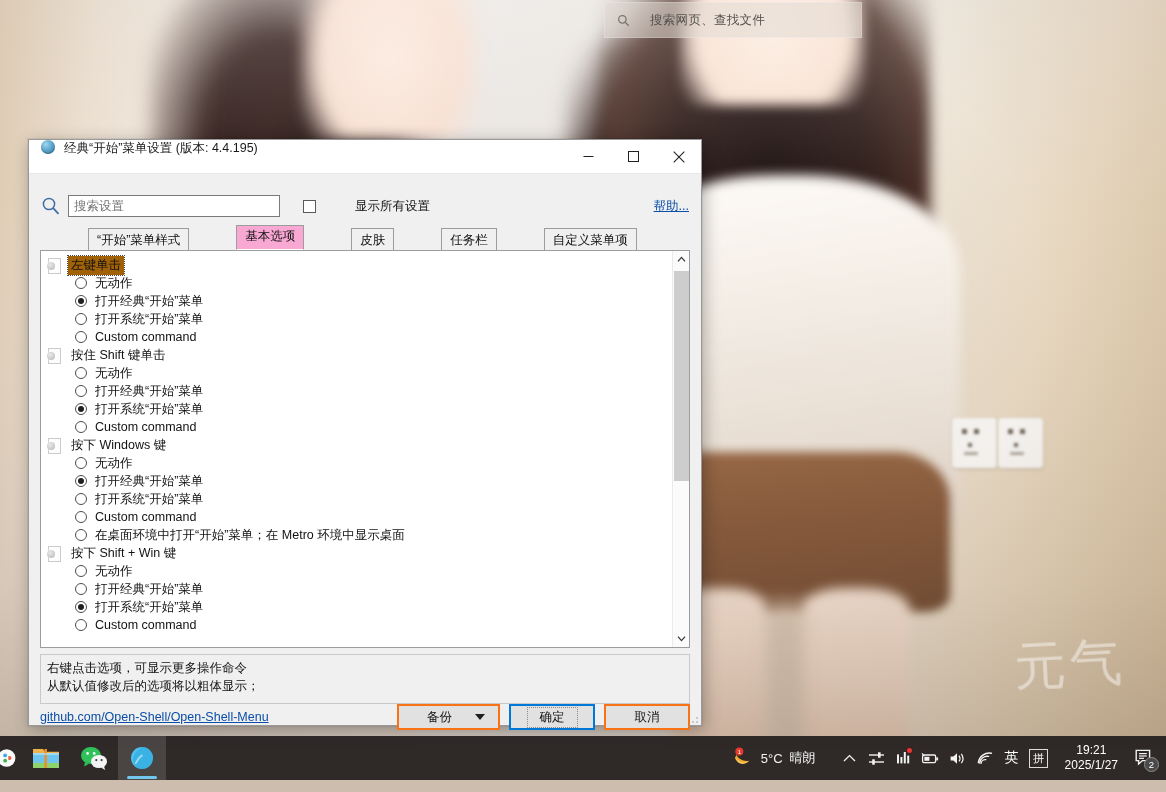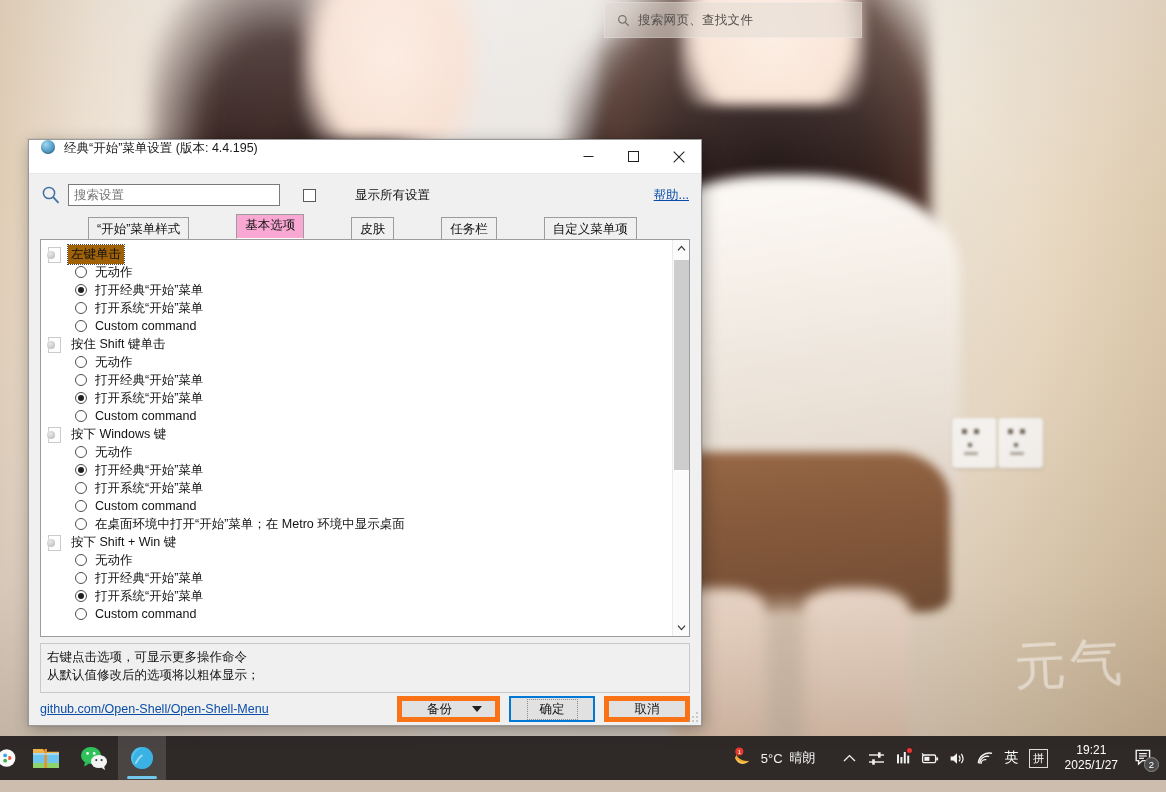--- a/index.html
+++ b/index.html
@@ -121,21 +121,21 @@
     font-family:"DejaVu Sans",sans-serif; letter-spacing:4px; filter:blur(.6px);
     transform:rotate(-3deg);
   }
   
   .wp-vig { inset:0; background:radial-gradient(ellipse at 50% 40%,rgba(0,0,0,0) 55%,rgba(90,70,55,.14) 100%); }
 
   
   #desk-search {
     position:absolute; left:604px; top:2px; width:258px; height:36px;
     background:rgba(225,218,212,.55); backdrop-filter:blur(4px);
-    display:flex; align-items:center; gap:8px; padding:0 12px;
+    display:flex; align-items:center; gap:20px; padding:0 12px;
     border:1px solid rgba(255,255,255,.18);
   }
   #desk-search .ds-ico { width:13px; height:13px; flex:none; opacity:.75; }
   #desk-search .ds-txt {
     font-size:12.5px; color:#54504c; white-space:nowrap; letter-spacing:.3px;
   }
 
   
   #dialog {
     position:absolute; left:28px; top:139px; width:674px; height:587px;
@@ -157,21 +157,21 @@
   .tb-title { font-size:12.5px; color:#1a1a1a; white-space:nowrap; }
   .tb-spacer { flex:1; }
   .wbtn {
     width:45px; height:33px; display:flex; align-items:center; justify-content:center;
     flex:none;
   }
   .wbtn svg { display:block; }
 
   
   .toprow {
-    display:flex; align-items:center; padding:10px 12px 0 12px; flex:none;
+    display:flex; align-items:center; padding:21px 12px 0 12px; flex:none;
   }
   .srch-ico { width:20px; height:20px; margin-right:7px; flex:none; }
   .srch-input {
     width:212px; height:22px; border:1px solid #7a7a7a; background:#fff;
     font-size:12.5px; color:#b0b0b0; padding:0 5px; line-height:20px;
     font-family:inherit;
   }
   .chkwrap { display:flex; align-items:center; margin-left:23px; cursor:default;gap:34px; }
   .chkbox {
     width:13px; height:13px; border:1px solid #5a5a5a; background:#fff;
@@ -267,21 +267,21 @@
 
   
   .footer {
     flex:1; display:flex; align-items:center; padding:0 11px; position:relative;
   }
   .ghlink {
     font-size:12.5px; color:#0a4ea8; text-decoration:underline; white-space:nowrap;
   }
   .btnrow { margin-left:auto; display:flex; align-items:center; gap:9px; }
   .btn {
-    height:26px; border:5px solid #f97316; background:#e1e1e1;
+    height:26px; border:2px solid #f97316; background:#e1e1e1;
     font-size:12.5px; color:#121212; display:flex; align-items:center;
     justify-content:center; font-family:inherit; white-space:nowrap;
   }
   .btn.split { width:103px; position:relative; justify-content:center; }
   .btn.split .sp-lbl { margin-right:18px; }
   .btn.split .sp-arrow {
     position:absolute; right:13px; top:50%; transform:translateY(-50%);
   }
   .btn.default {
     width:86px; border:2px solid #0078d7; background:#e1e1e1;

